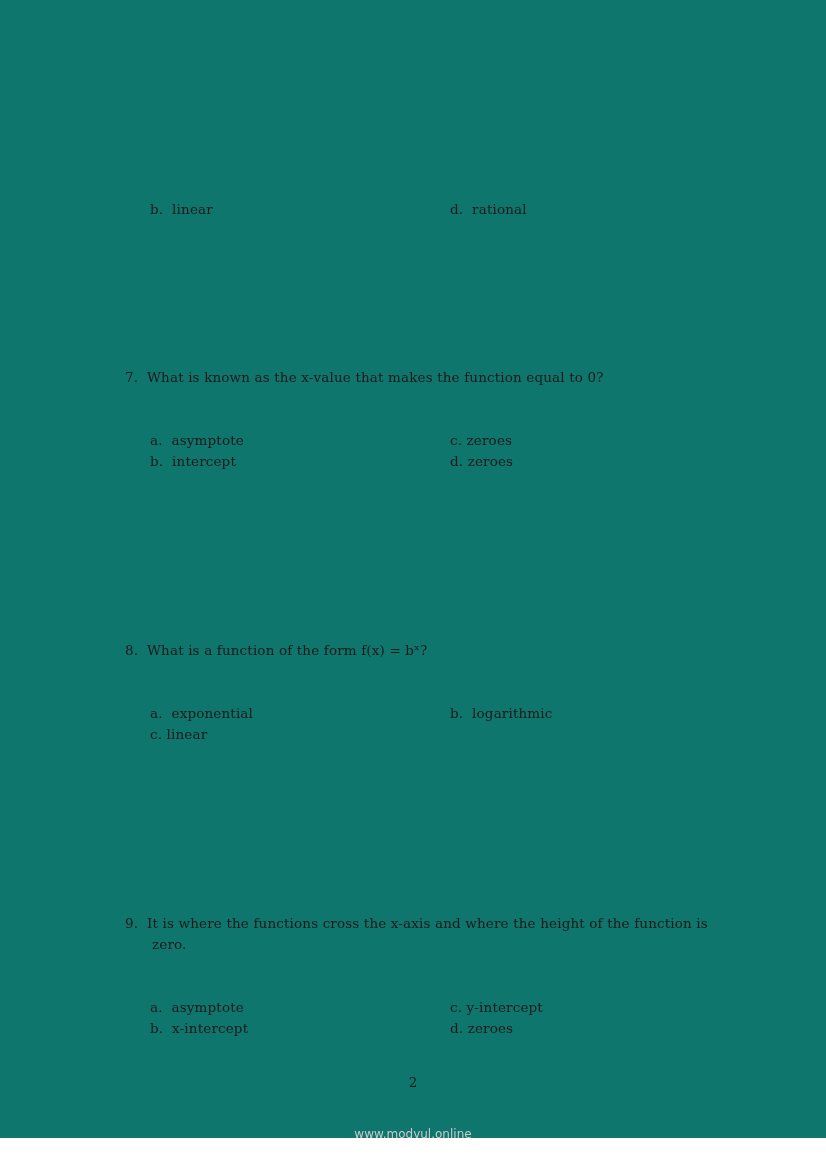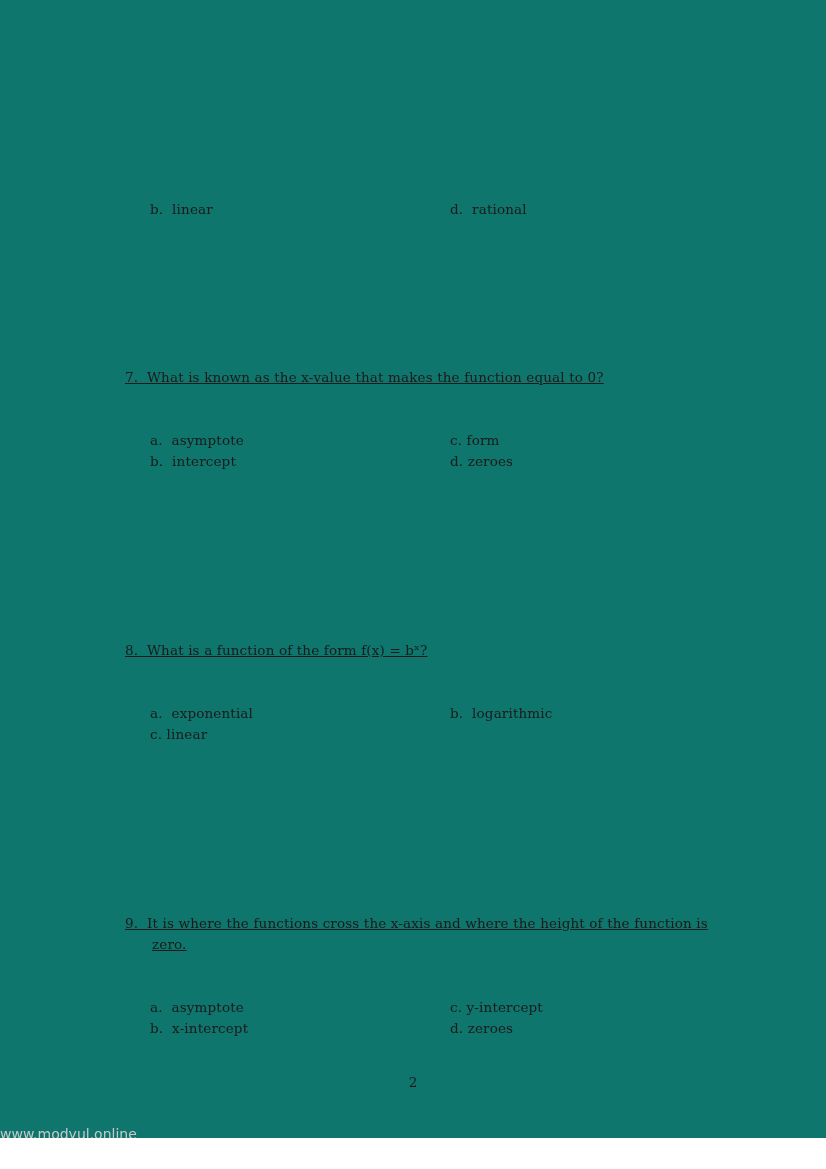--- a/index.html
+++ b/index.html
@@ -28,21 +28,20 @@
   }
   .qblock {
     margin-top: 21px;
   }
   .qblock.no-gap {
     margin-top: 0;
   }
   .qtext {
     padding-left: 27px;
     text-indent: -27px;
-    text-decoration: underline;
   }
   .opts {
     display: grid;
     grid-template-columns: 300px 1fr;
     margin-left: 25px;
   }
   .opt {
     white-space: pre-wrap;
   }
   .page-number {
@@ -53,23 +52,23 @@
     text-align: center;
     font-size: 13.5px;
     line-height: 21px;
     color: #1a1a1a;
   }
   .watermark {
     position: absolute;
     top: 1124px;
     left: 0;
     width: 100%;
-    text-align: left;
+    text-align: center;
     font-family: "DejaVu Sans", "Liberation Sans", sans-serif;
-    font-size: 14px;
+    font-size: 12px;
     line-height: 20px;
     color: #c8c8c8;
   }
 </style>
 </head>
 <body>
 
 <div class="page">
   <div class="content">
 
@@ -77,21 +76,21 @@
       <div class="opts">
         <div class="opt">b.  linear</div>
         <div class="opt">d.  rational</div>
       </div>
     </div>
 
     <div class="qblock no-gap">
       <div class="qtext">7.  What is known as the x-value that makes the function equal to 0?</div>
       <div class="opts">
         <div class="opt">a.  asymptote</div>
-        <div class="opt">c. form</div>
+        <div class="opt">c. zeroes</div>
         <div class="opt">b.  intercept</div>
         <div class="opt">d. zeroes</div>
       </div>
     </div>
 
     <div class="qblock">
       <div class="qtext">8.  What is a function of the form f(x) = bˣ?</div>
       <div class="opts">
         <div class="opt">a.  exponential</div>
         <div class="opt">b.  logarithmic</div>

